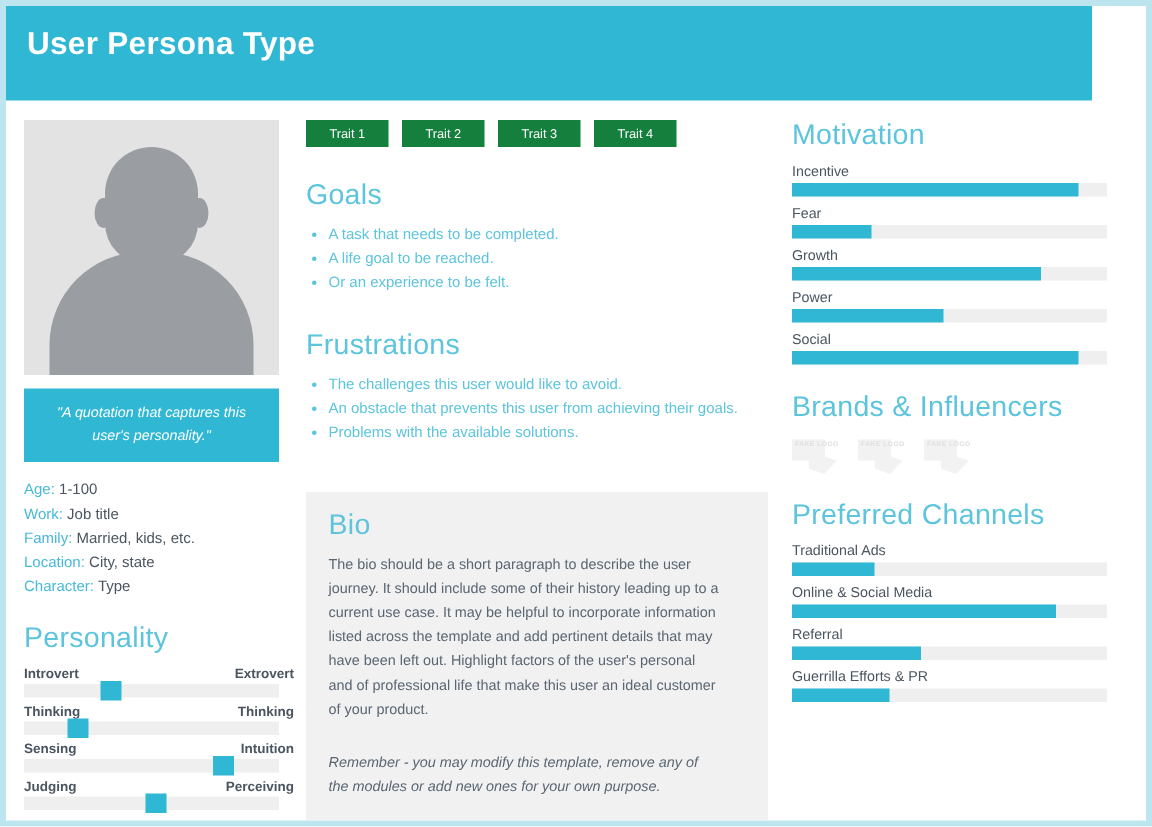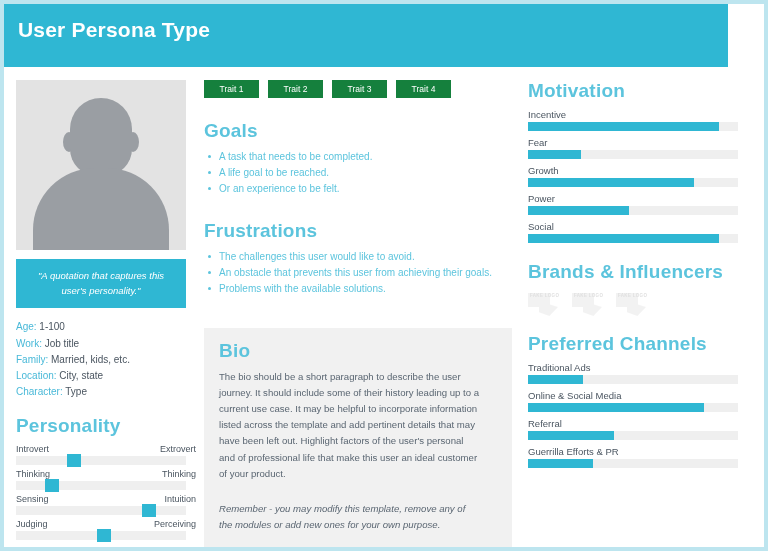--- a/index.html
+++ b/index.html
@@ -56,30 +56,30 @@
     font-style:italic;font-size:9.5px;line-height:1.55;
   }
   
   .attrs{margin-top:11px;font-size:10px;line-height:1.62;}
   .attr-row{white-space:nowrap;}
   .attr-label{color:#49b9d8;}
   .attr-value{color:#4a5560;}
 
   
   .h-section{
-    color:#5cc4dd;font-size:19px;font-weight:bold;
+    color:#5cc4dd;font-size:19px;font-weight:normal;
     margin:0 0 7px 0;letter-spacing:.2px;
   }
 
   
   .personality{margin-top:15px;}
   .pers-row{margin-bottom:4px;}
   .pers-labels{
     display:flex;justify-content:space-between;
-    font-size:9px;color:#4a5560;margin-bottom:2px;
+    font-size:9px;color:#4a5560;margin-bottom:2px;font-weight:bold;
   }
   .slider{
     position:relative;height:9px;background:#efefef;width:170px;
   }
   .slider .handle{
     position:absolute;top:-2px;width:14px;height:13px;background:#2fb7d3;
     transform:translateX(-50%);
   }
   
   .traits{display:flex;gap:9px;}

